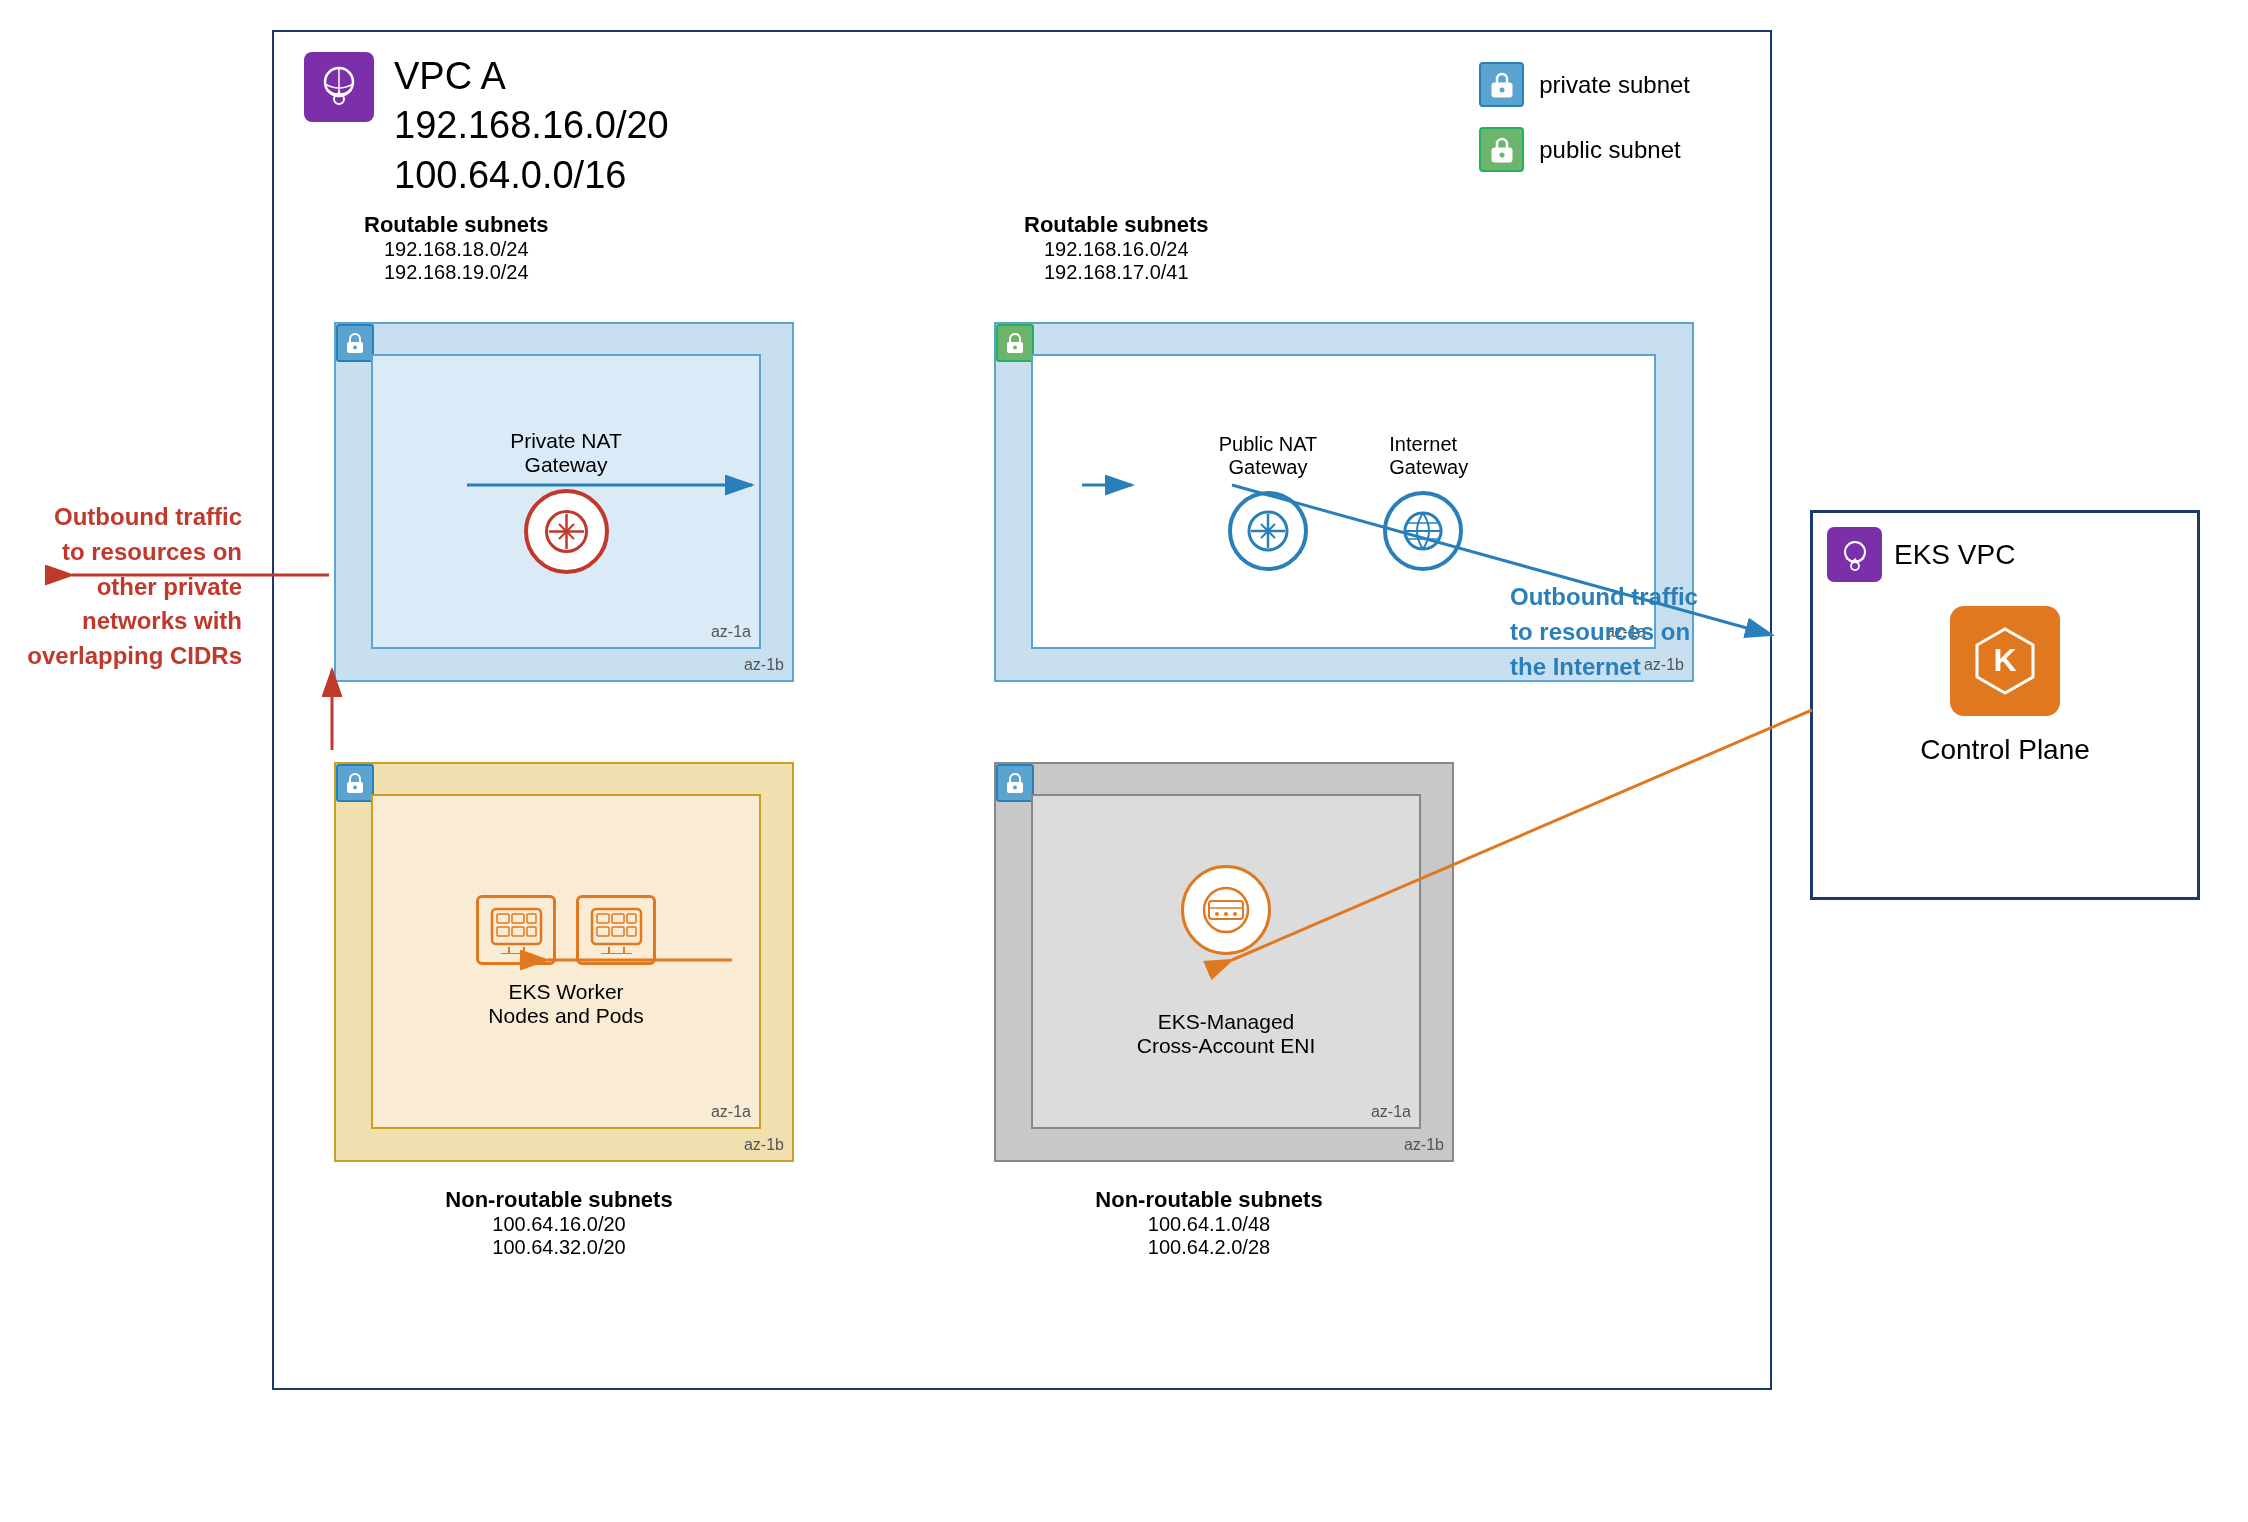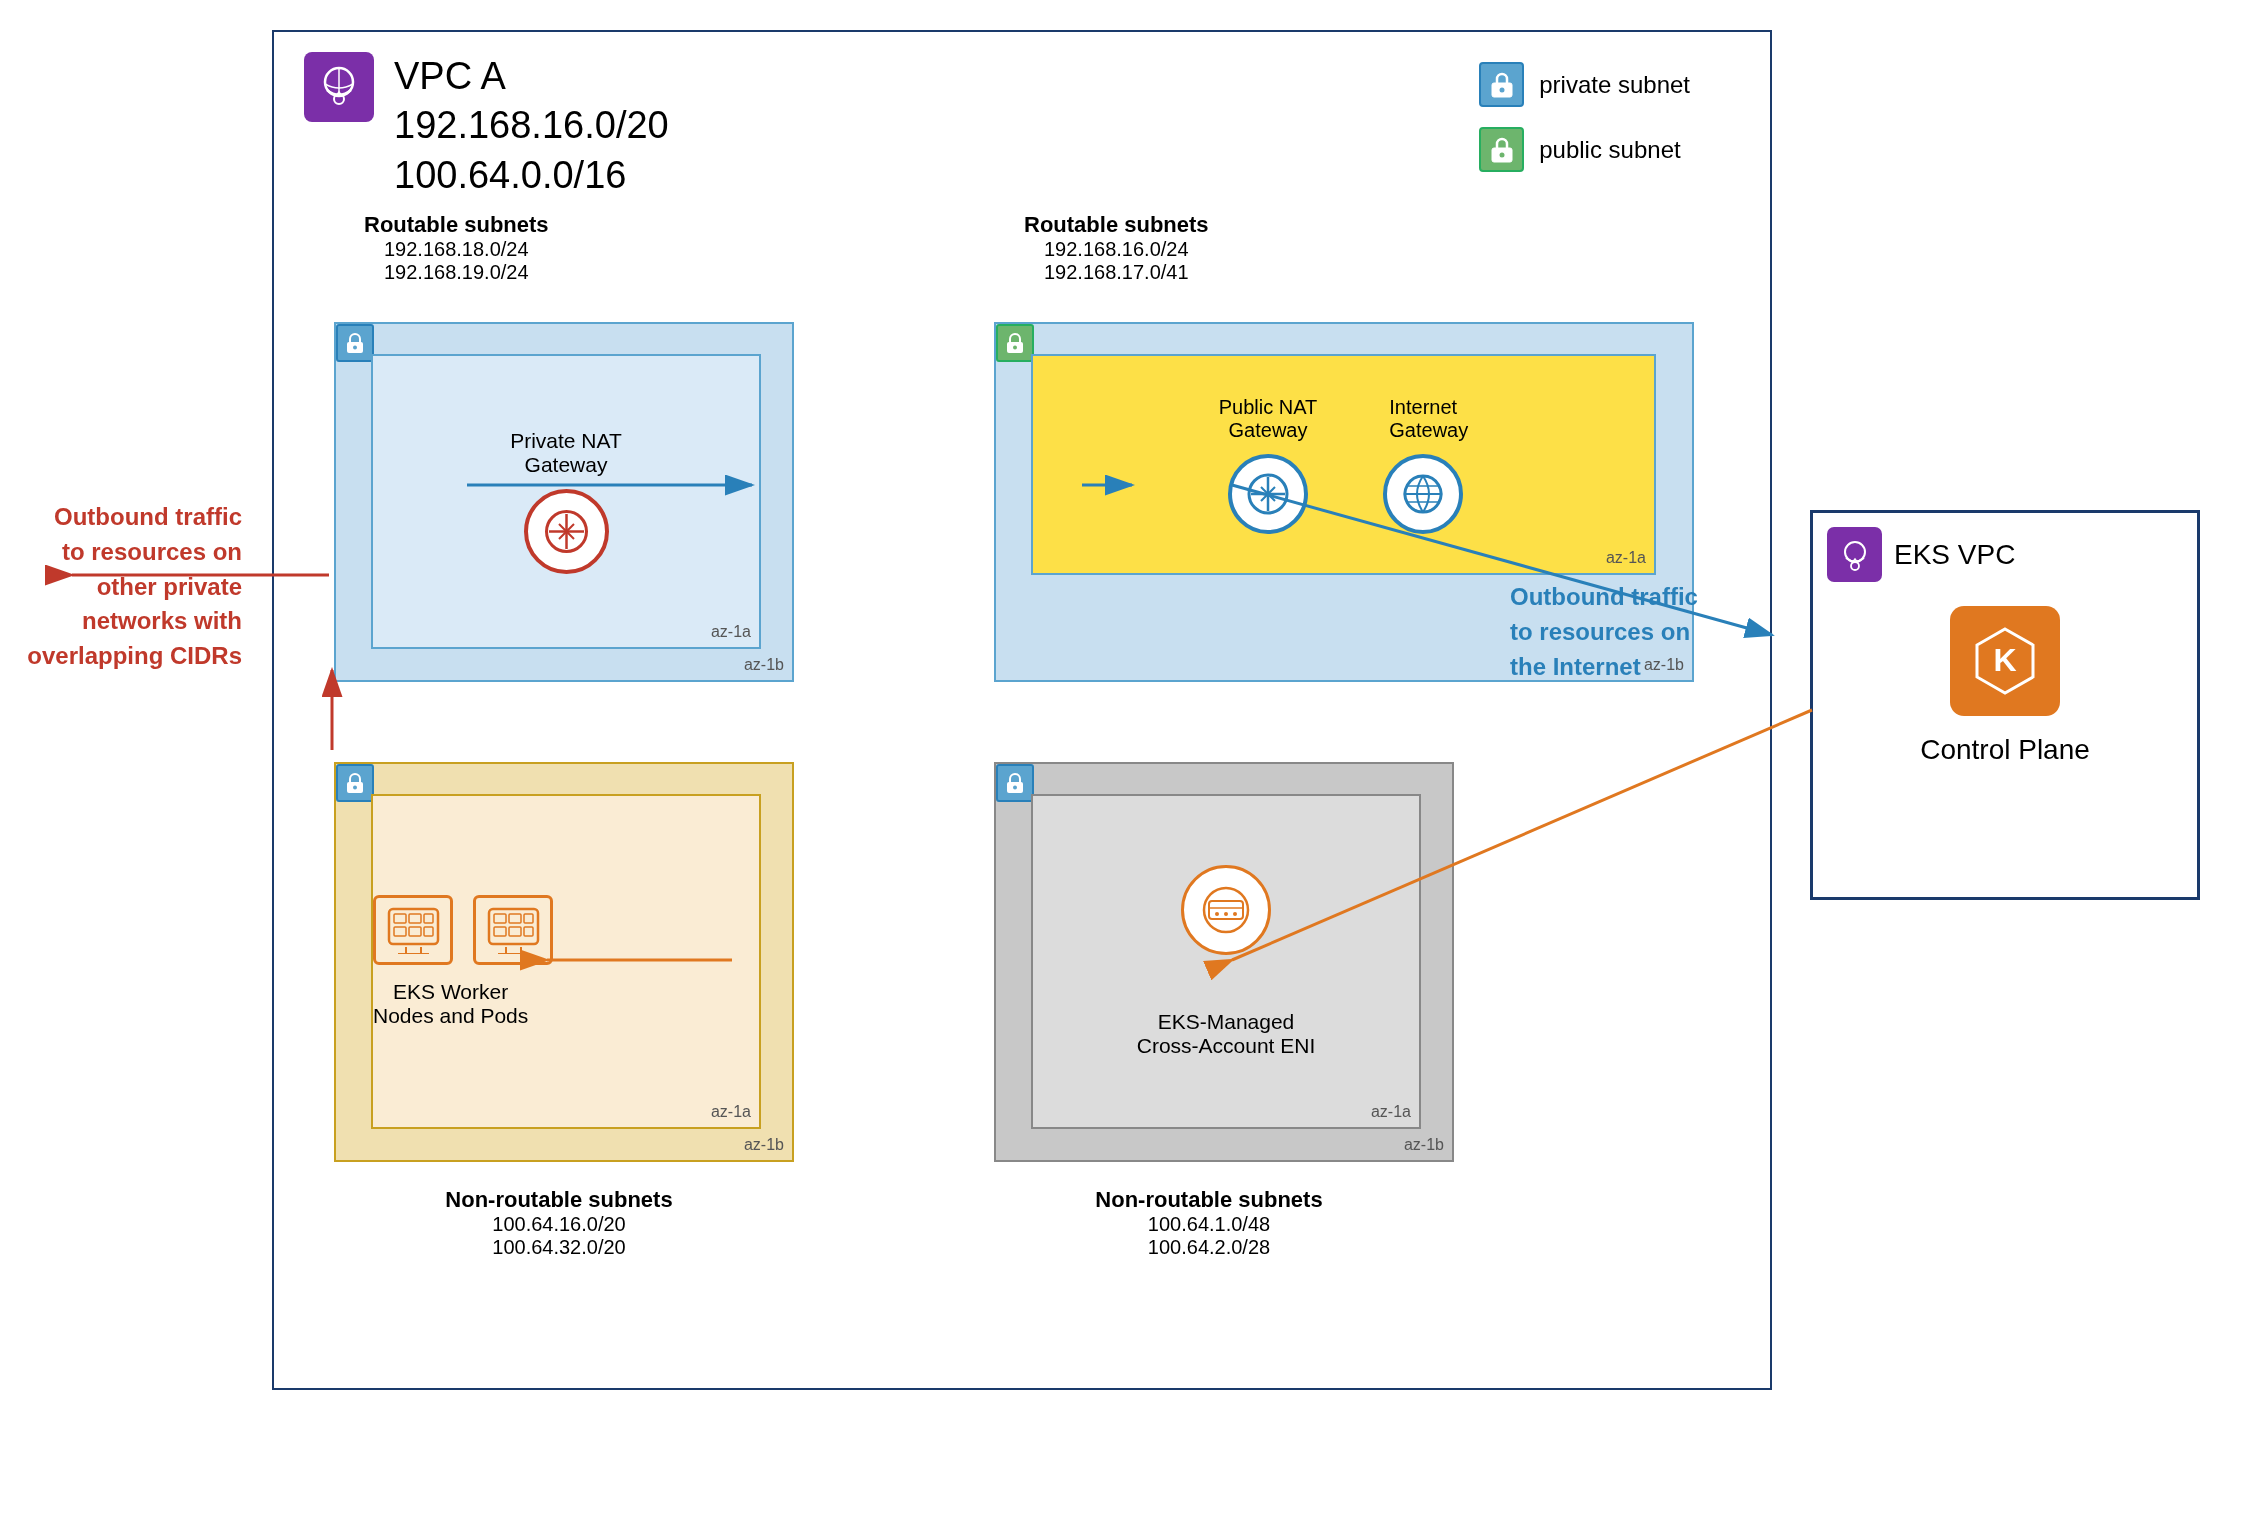--- a/index.html
+++ b/index.html
@@ -198,21 +198,21 @@
 
     <div style="position:absolute;left:720px;top:290px;width:700px;height:360px;background:#c8dff0;border:2px solid #5ba4cf;">
       <div style="position:absolute;left:0;top:0;width:38px;height:38px;background:#6db56d;border:2px solid #27ae60;border-radius:3px;display:flex;align-items:center;justify-content:center;">
         <svg width="20" height="22" viewBox="0 0 20 22" fill="none">
           <rect x="2" y="10" width="16" height="11" rx="2" fill="white"></rect>
           <path d="M5 10V7a5 5 0 0110 0v3" stroke="white" stroke-width="2" fill="none"></path>
           <circle cx="10" cy="15.5" r="2" fill="#6db56d"></circle>
         </svg>
       </div>
 
-      <div style="position:absolute;left:35px;top:30px;width:625px;height:221px;background:#fde047;border:2px solid #5ba4cf;display:flex;align-items:center;justify-content:center;gap:60px;">
+      <div style="position:absolute;left:35px;top:30px;width:625px;height:295px;background:#ffffff;border:2px solid #5ba4cf;display:flex;align-items:center;justify-content:center;gap:60px;">
 
         <div style="display:flex;flex-direction:column;align-items:center;gap:12px;">
           <div style="font-size:20px;text-align:center;">Public NAT<br>Gateway</div>
           <div style="width:80px;height:80px;border-radius:50%;border:4px solid #2980b9;background:#fff;display:flex;align-items:center;justify-content:center;">
             <svg width="52" height="52" viewBox="0 0 52 52" fill="none">
               <circle cx="26" cy="26" r="19" stroke="#2980b9" stroke-width="3" fill="none"></circle>
               <line x1="9" y1="26" x2="43" y2="26" stroke="#2980b9" stroke-width="2.5"></line>
               <line x1="26" y1="9" x2="26" y2="43" stroke="#2980b9" stroke-width="2.5"></line>
               <polyline points="19,19 26,26 33,19" stroke="#2980b9" stroke-width="2" fill="none"></polyline>
               <polyline points="33,33 26,26 19,33" stroke="#2980b9" stroke-width="2" fill="none"></polyline>
@@ -240,21 +240,21 @@
 
     <div style="position:absolute;left:60px;top:730px;width:460px;height:400px;background:#f0e0b0;border:2px solid #c8a020;">
       <div style="position:absolute;left:0;top:0;width:38px;height:38px;background:#5ba4cf;border:2px solid #2980b9;border-radius:3px;display:flex;align-items:center;justify-content:center;">
         <svg width="20" height="22" viewBox="0 0 20 22" fill="none">
           <rect x="2" y="10" width="16" height="11" rx="2" fill="white"></rect>
           <path d="M5 10V7a5 5 0 0110 0v3" stroke="white" stroke-width="2" fill="none"></path>
           <circle cx="10" cy="15.5" r="2" fill="#5ba4cf"></circle>
         </svg>
       </div>
 
-      <div style="position:absolute;left:35px;top:30px;width:390px;height:335px;background:#faecd4;border:2px solid #c8a020;display:flex;flex-direction:column;align-items:flex-start;justify-content:center;gap:15px;">
+      <div style="position:absolute;left:35px;top:30px;width:390px;height:335px;background:#faecd4;border:2px solid #c8a020;display:flex;flex-direction:column;align-items:center;justify-content:center;gap:15px;">
 
         <div style="display:flex;gap:20px;">
 
           <div style="width:80px;height:70px;border:3px solid #e07820;border-radius:6px;display:flex;align-items:center;justify-content:center;background:transparent;">
             <svg width="55" height="48" viewBox="0 0 55 48" fill="none">
               <rect x="3" y="3" width="49" height="35" rx="4" stroke="#e07820" stroke-width="2.5" fill="none"></rect>
               <rect x="8" y="8" width="12" height="9" rx="1" stroke="#e07820" stroke-width="1.5" fill="none"></rect>
               <rect x="23" y="8" width="12" height="9" rx="1" stroke="#e07820" stroke-width="1.5" fill="none"></rect>
               <rect x="38" y="8" width="9" height="9" rx="1" stroke="#e07820" stroke-width="1.5" fill="none"></rect>
               <rect x="8" y="21" width="12" height="9" rx="1" stroke="#e07820" stroke-width="1.5" fill="none"></rect>

